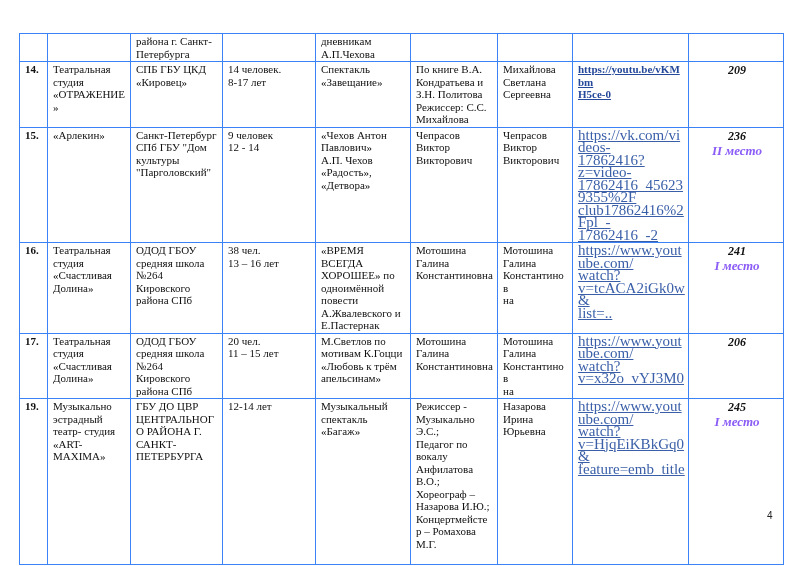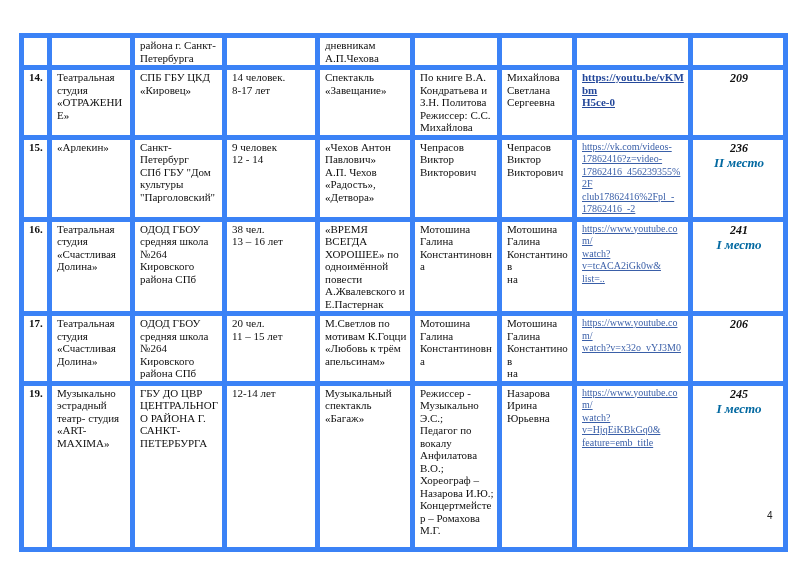--- a/index.html
+++ b/index.html
@@ -1,26 +1,26 @@
 <!DOCTYPE html>
 <html><head>
 <meta charset="utf-8">
 <style>
   html, body { margin: 0; padding: 0; background: #ffffff; }
   body { width: 800px; height: 566px; position: relative; overflow: hidden;
          font-family: "Liberation Serif", "DejaVu Serif", serif; color: #111; }
   table.doc { position: absolute; left: 19px; top: 33px; border-collapse: collapse;
               table-layout: fixed; width: 764px; }
-  table.doc td { border: 5px solid #3b82f6; vertical-align: top; padding: 1px 3px 1px 5px;
+  table.doc td { border: 1px solid #3b82f6; vertical-align: top; padding: 1px 3px 1px 5px;
                  font-size: 11px; line-height: 12.5px; overflow: hidden; word-wrap: break-word; }
   td.num { font-size: 10.5px; padding-left: 4px; font-weight: bold; }
   td.score { text-align: center; font-style: italic; }
   .score-val { font-weight: bold; font-size: 12px; display: block; line-height: 14px; }
-  .place { font-weight: bold; color: #0369a1; font-size: 13px; display: block; line-height: 15px; }
-  a.link { color: #3a5fa8; text-decoration: underline; font-size: 10px; line-height: 12.5px; }
+  .place { font-weight: bold; color: #8b5cf6; font-size: 13px; display: block; line-height: 15px; }
+  a.link { color: #3a5fa8; text-decoration: underline; font-size: 15px; line-height: 12.5px; }
   a.link.bold { font-weight: bold; color: #24489a; font-size: 11px; }
   .line { display: block; }
   .page-number { position: absolute; left: 767px; top: 510px; font-family: "Liberation Sans", sans-serif; font-size: 10px; color: #222; }
 </style>
 </head>
 <body>
 
 <table class="doc">
   <colgroup>
     <col style="width:28px">

